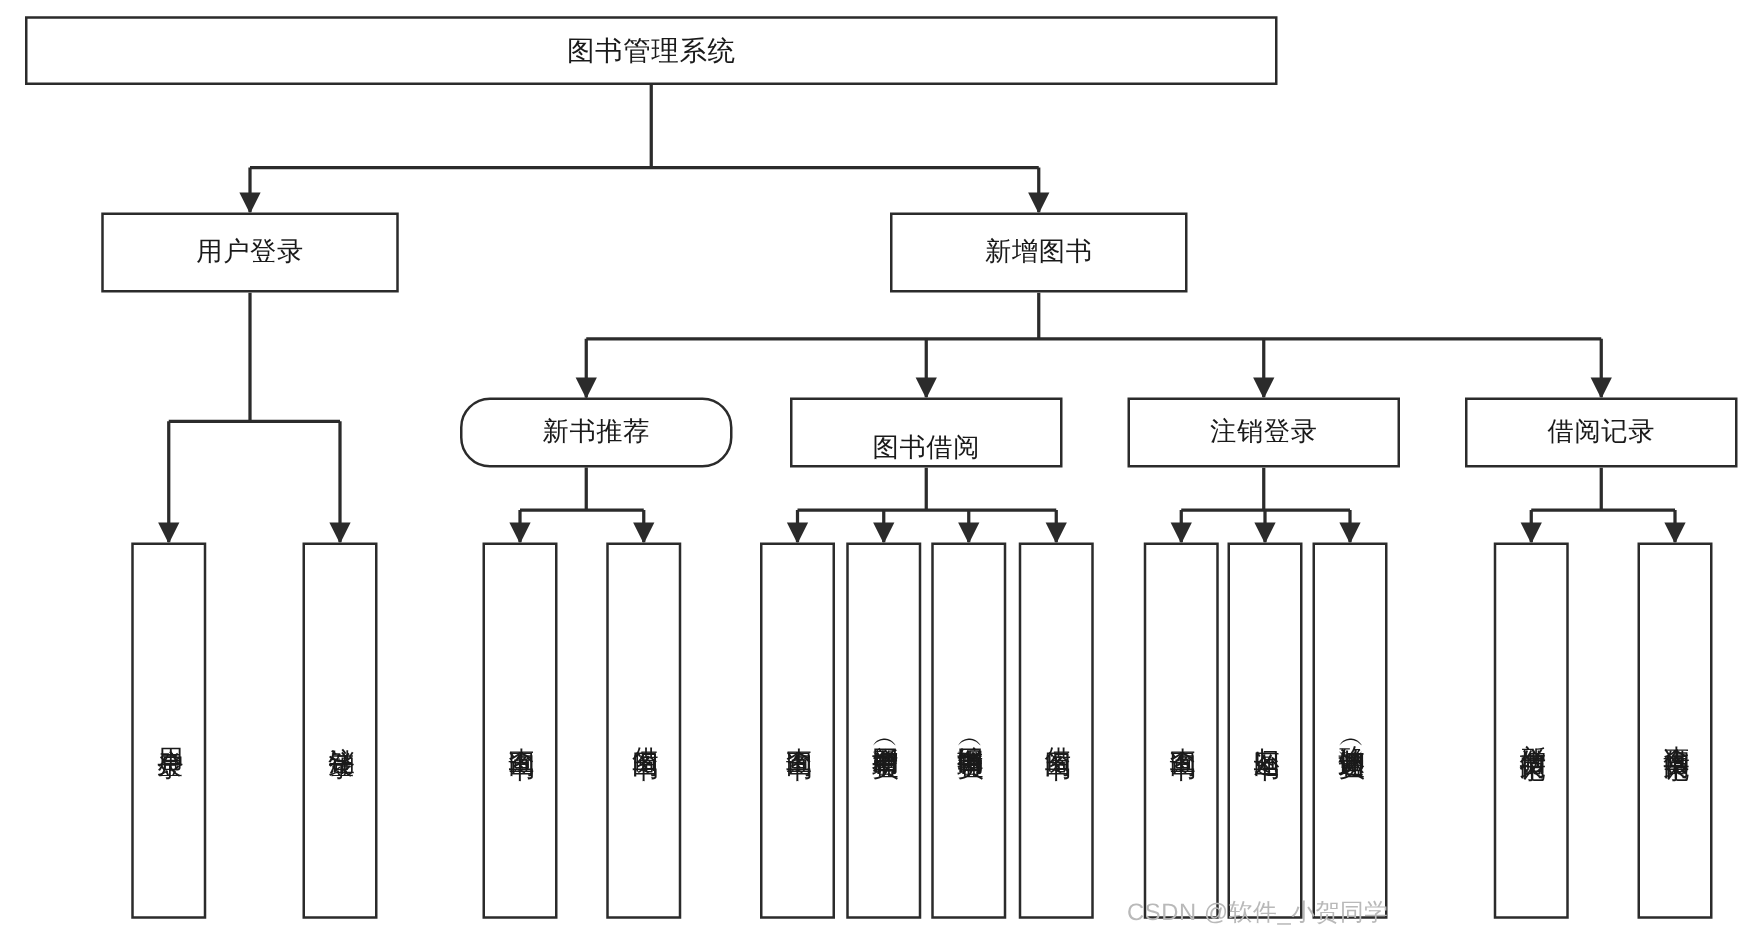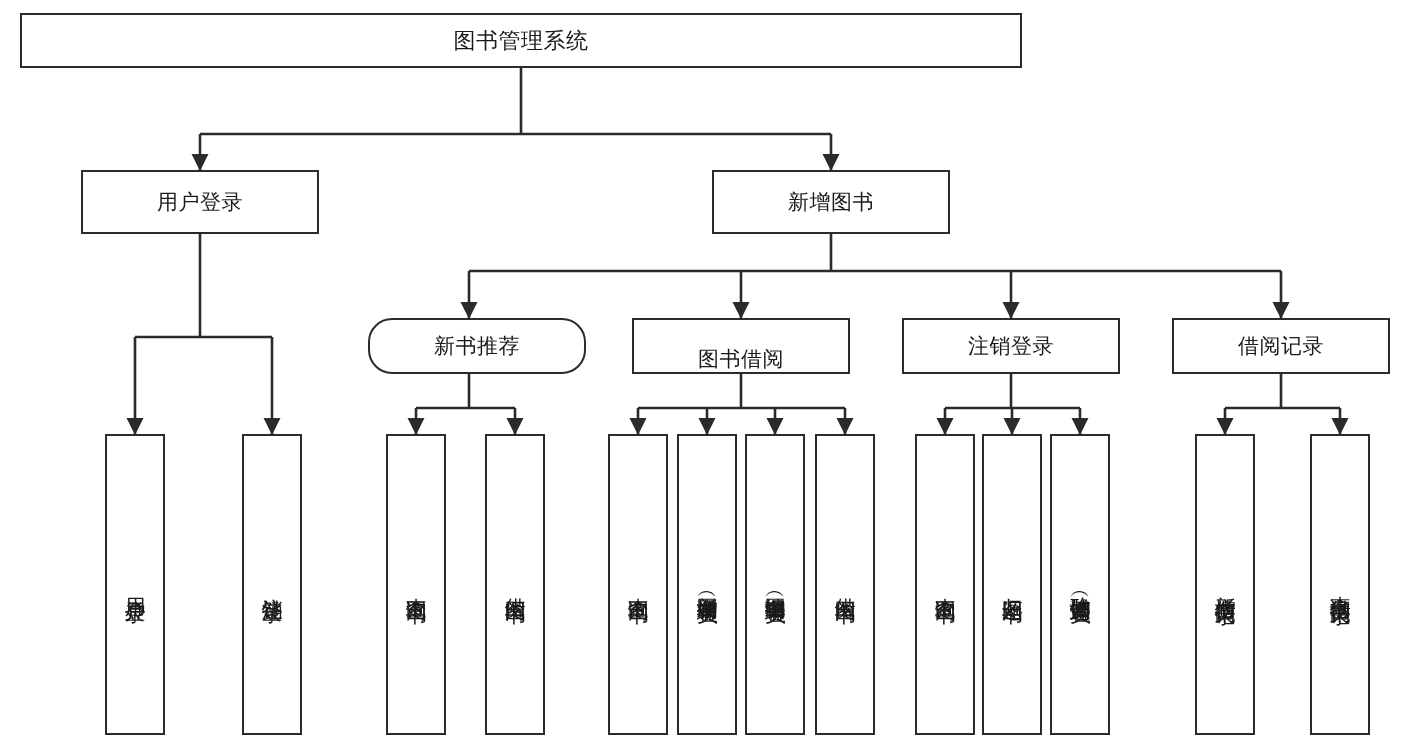--- a/index.html
+++ b/index.html
@@ -211,14 +211,15 @@
         <span class="node-label">确认归还（管理员）</span>
       </div>
       <div class="node vert" style="left: 1195px; top: 434px; width: 60px; height: 301px;">
         <span class="node-label">新增借阅记录</span>
       </div>
       <div class="node vert" style="left: 1310px; top: 434px; width: 60px; height: 301px;">
         <span class="node-label">查询借阅记录</span>
       </div>
     </div>
 
+  <div id="watermark">CSDN @软件_小贺同学</div>
 
 </div>
 
 </body></html>

